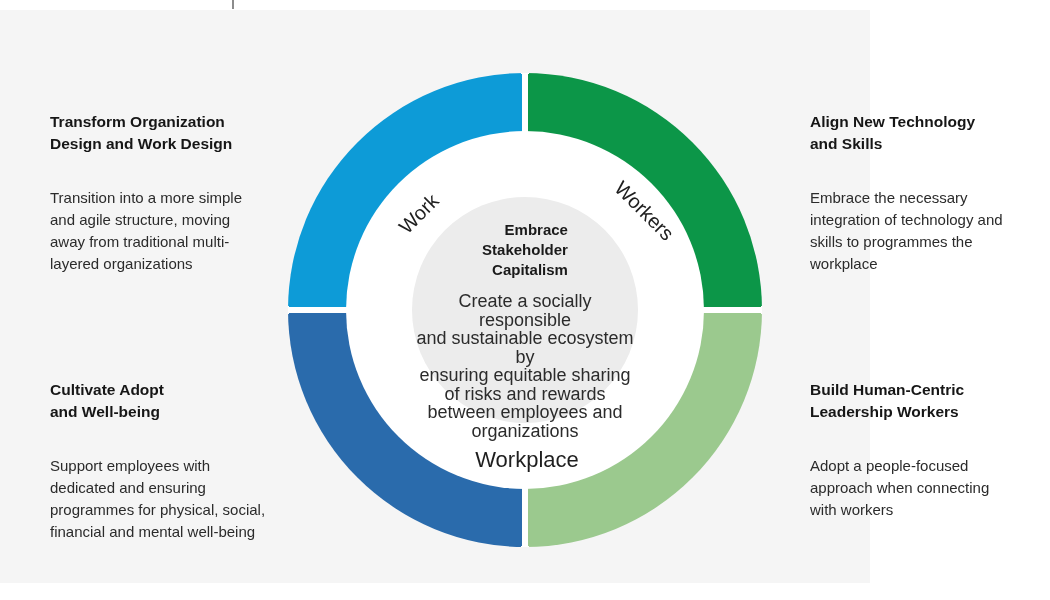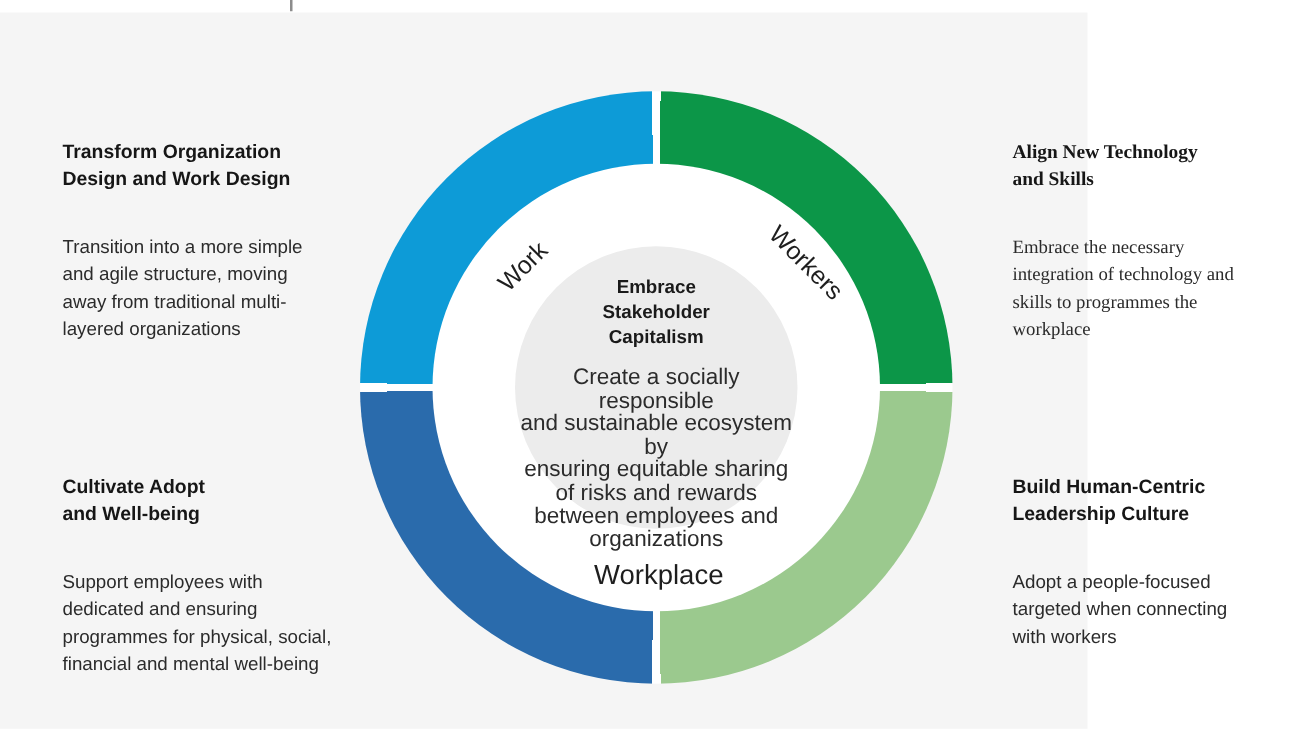--- a/index.html
+++ b/index.html
@@ -30,20 +30,21 @@
   .center-circle{
     position:absolute;left:124px;top:124px;width:226px;height:226px;border-radius:50%;
     background:#ececec;
     display:flex;flex-direction:column;align-items:center;justify-content:flex-start;
     box-sizing:border-box;padding-top:23px;
     text-align:center;
   }
   .center-title{
     font-size:15px;font-weight:bold;line-height:20px;color:#1a1a1a;
     white-space:pre-line;
+    text-align:right;
   }
   .center-body{
     margin-top:12px;
     font-size:18px;line-height:18.5px;color:#2b2b2b;
     white-space:pre-line;
   }
   .ring-label{
     position:absolute;color:#1e1e1e;white-space:nowrap;
   }
   .ring-label-work{
@@ -65,21 +66,21 @@
   .text-block .block-title{
     font-size:15.5px;font-weight:bold;line-height:22px;color:#161616;
     white-space:pre-line;
   }
   .text-block .block-body{
     font-size:15px;line-height:22px;color:#2b2b2b;
     white-space:pre-line;
     margin-top:32px;
   }
   .block-top-left{left:50px;top:101px;width:260px;}
-  .block-top-right{left:810px;top:101px;width:230px;font-family:Liberation Serif, serif;}
+  .block-top-right{left:810px;top:101px;width:230px;}
   .block-bottom-left{left:50px;top:369px;width:270px;}
   .block-bottom-right{left:810px;top:369px;width:230px;}
 </style>
 </head>
 <body>
 
 <div class="top-tick" style="background: rgb(140, 140, 140);"></div>
 
 <div class="content-area" style="background: rgb(245, 245, 245);">
 
@@ -105,23 +106,23 @@
     <div class="block-title">Cultivate Adopt
 and Well-being</div>
     <div class="block-body">Support employees with
 dedicated and ensuring
 programmes for physical, social,
 financial and mental well-being</div>
   </div>
 
   <div class="text-block block-bottom-right">
     <div class="block-title">Build Human-Centric
-Leadership Culture</div>
+Leadership Workers</div>
     <div class="block-body">Adopt a people-focused
-targeted when connecting
+approach when connecting
 with workers</div>
   </div>
 
   <div class="diagram">
     <div class="donut-ring" style="background: conic-gradient(rgb(255, 255, 255) 0deg, rgb(255, 255, 255) 0.85deg, rgb(12, 150, 72) 0.85deg, rgb(12, 150, 72) 89.15deg, rgb(255, 255, 255) 89.15deg, rgb(255, 255, 255) 90deg, rgb(255, 255, 255) 90deg, rgb(255, 255, 255) 90.85deg, rgb(155, 201, 142) 90.85deg, rgb(155, 201, 142) 179.15deg, rgb(255, 255, 255) 179.15deg, rgb(255, 255, 255) 180deg, rgb(255, 255, 255) 180deg, rgb(255, 255, 255) 180.85deg, rgb(42, 107, 172) 180.85deg, rgb(42, 107, 172) 269.15deg, rgb(255, 255, 255) 269.15deg, rgb(255, 255, 255) 270deg, rgb(255, 255, 255) 270deg, rgb(255, 255, 255) 270.85deg, rgb(13, 155, 215) 270.85deg, rgb(13, 155, 215) 359.15deg, rgb(255, 255, 255) 359.15deg, rgb(255, 255, 255) 360deg);"></div>
     <div class="inner-disc"></div>
 
     <div class="ring-label ring-label-work">Work</div>
     <div class="ring-label ring-label-workers">Workers</div>
     <div class="ring-label ring-label-workplace">Workplace</div>

